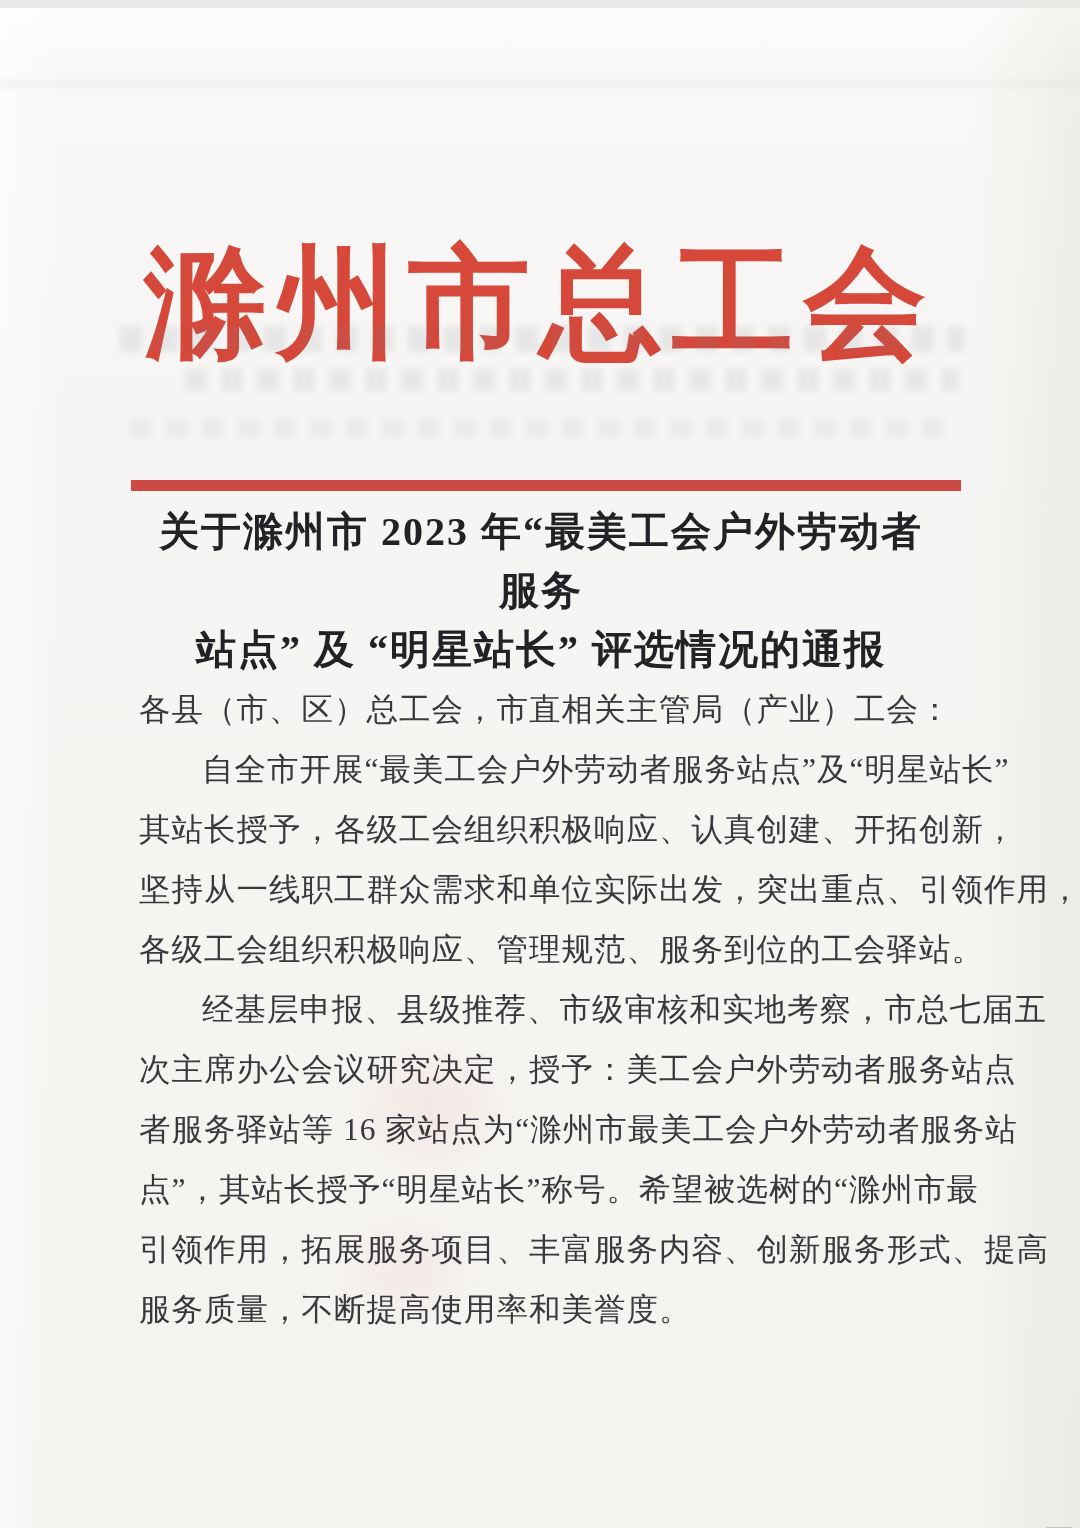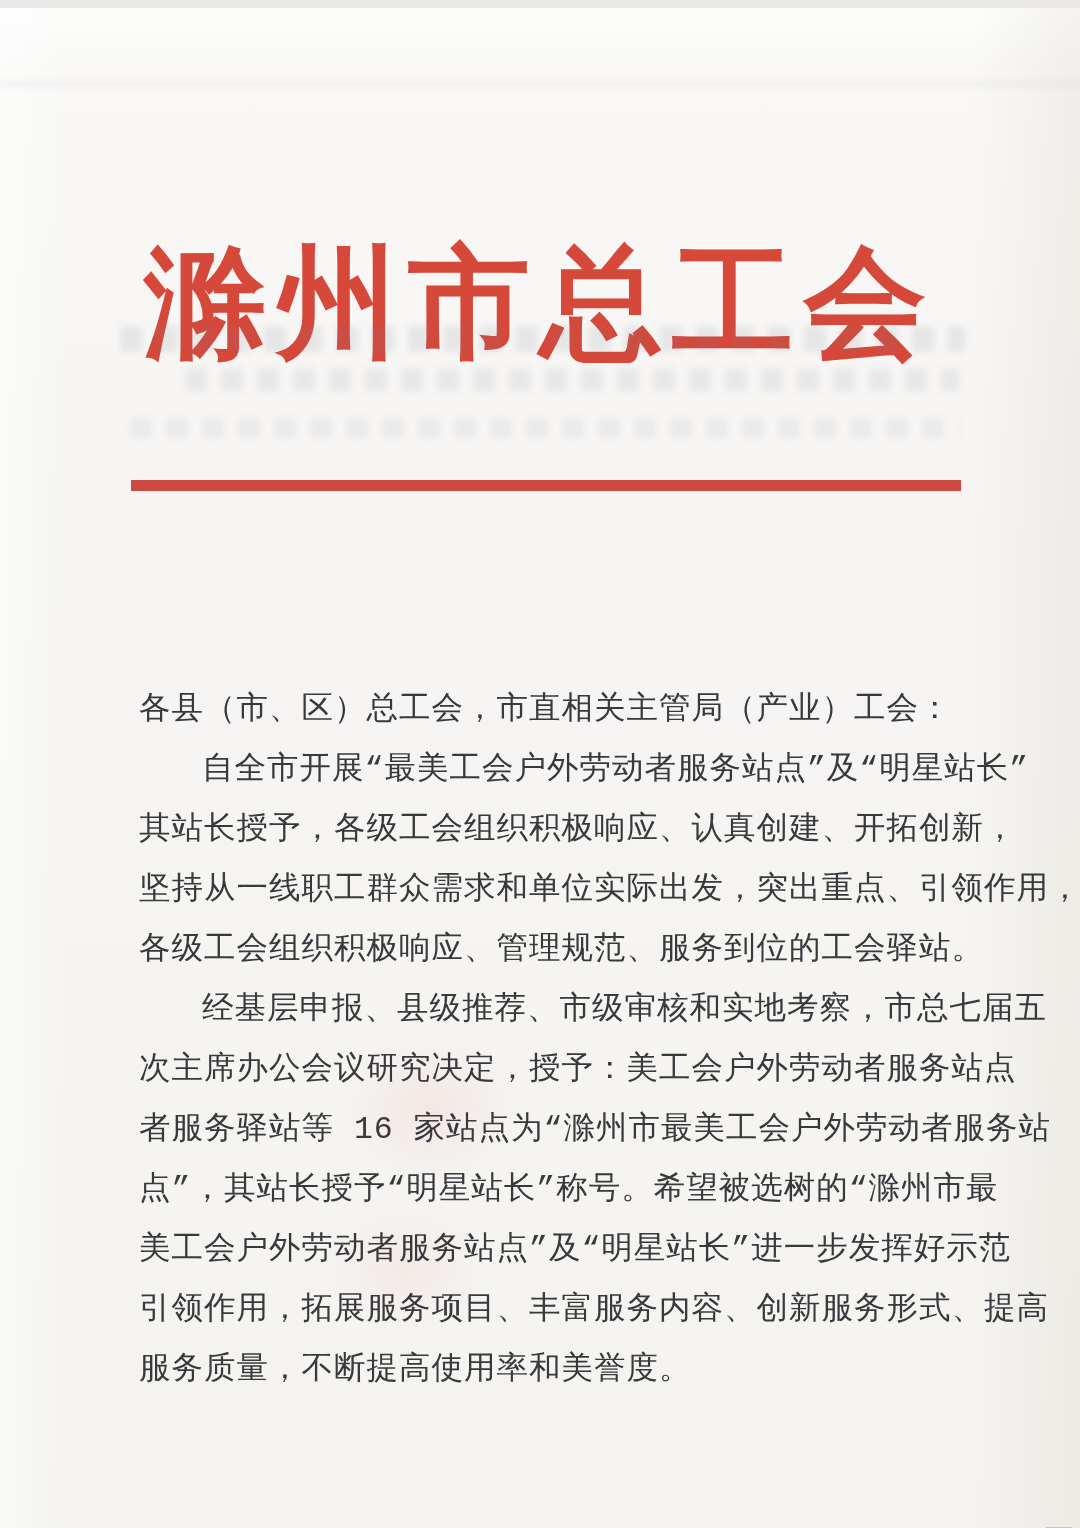--- a/index.html
+++ b/index.html
@@ -88,21 +88,20 @@
     color: #38383d;
     font-size: 31.5px;
   }
   .line {
     height: 60px;
     line-height: 60px;
     letter-spacing: 1px;
     text-align: justify;
     text-align-last: justify;
     white-space: nowrap;
-    font-family: Liberation Mono, monospace;
   }
   .line.short {
     text-align: left;
     text-align-last: left;
   }
   .line.indent { padding-left: 63px; }
   
   .corner-mark {
     position: absolute;
     right: 8px; bottom: 6px;
@@ -118,34 +117,37 @@
   <div class="scan-band"></div>
 
   <h1 class="org-title">滁州市总工会</h1>
 
   <div class="ghost-row r1"></div>
   <div class="ghost-row r2"></div>
   <div class="ghost-row r3"></div>
 
   <div class="red-divider"></div>
 
+  <div class="doc-title">
+    <div>关于滁州市 2023 年“最美工会户外劳动者服务</div>
+    <div>站点” 及 “明星站长” 评选情况的通报</div>
+  </div>
 
   <div class="stamp-bleed b1"></div>
   <div class="stamp-bleed b2"></div>
 
   <div class="doc-body">
     <div class="line short">各县（市、区）总工会，市直相关主管局（产业）工会：</div>
     <div class="line indent">自全市开展“最美工会户外劳动者服务站点”及“明星站长”</div>
     <div class="line">其站长授予，各级工会组织积极响应、认真创建、开拓创新，</div>
     <div class="line">坚持从一线职工群众需求和单位实际出发，突出重点、引领作用，</div>
     <div class="line short">各级工会组织积极响应、管理规范、服务到位的工会驿站。</div>
     <div class="line indent">经基层申报、县级推荐、市级审核和实地考察，市总七届五</div>
     <div class="line">次主席办公会议研究决定，授予：美工会户外劳动者服务站点</div>
     <div class="line">者服务驿站等 16 家站点为“滁州市最美工会户外劳动者服务站</div>
     <div class="line">点”，其站长授予“明星站长”称号。希望被选树的“滁州市最</div>
-    <div class="line">美工会户外劳动者服务站点”及“明星站长”进一步发挥好示范</div>
     <div class="line">引领作用，拓展服务项目、丰富服务内容、创新服务形式、提高</div>
     <div class="line short">服务质量，不断提高使用率和美誉度。</div>
   </div>
 
   <div class="corner-mark"></div>
 
 </div>
 
 </body></html>

